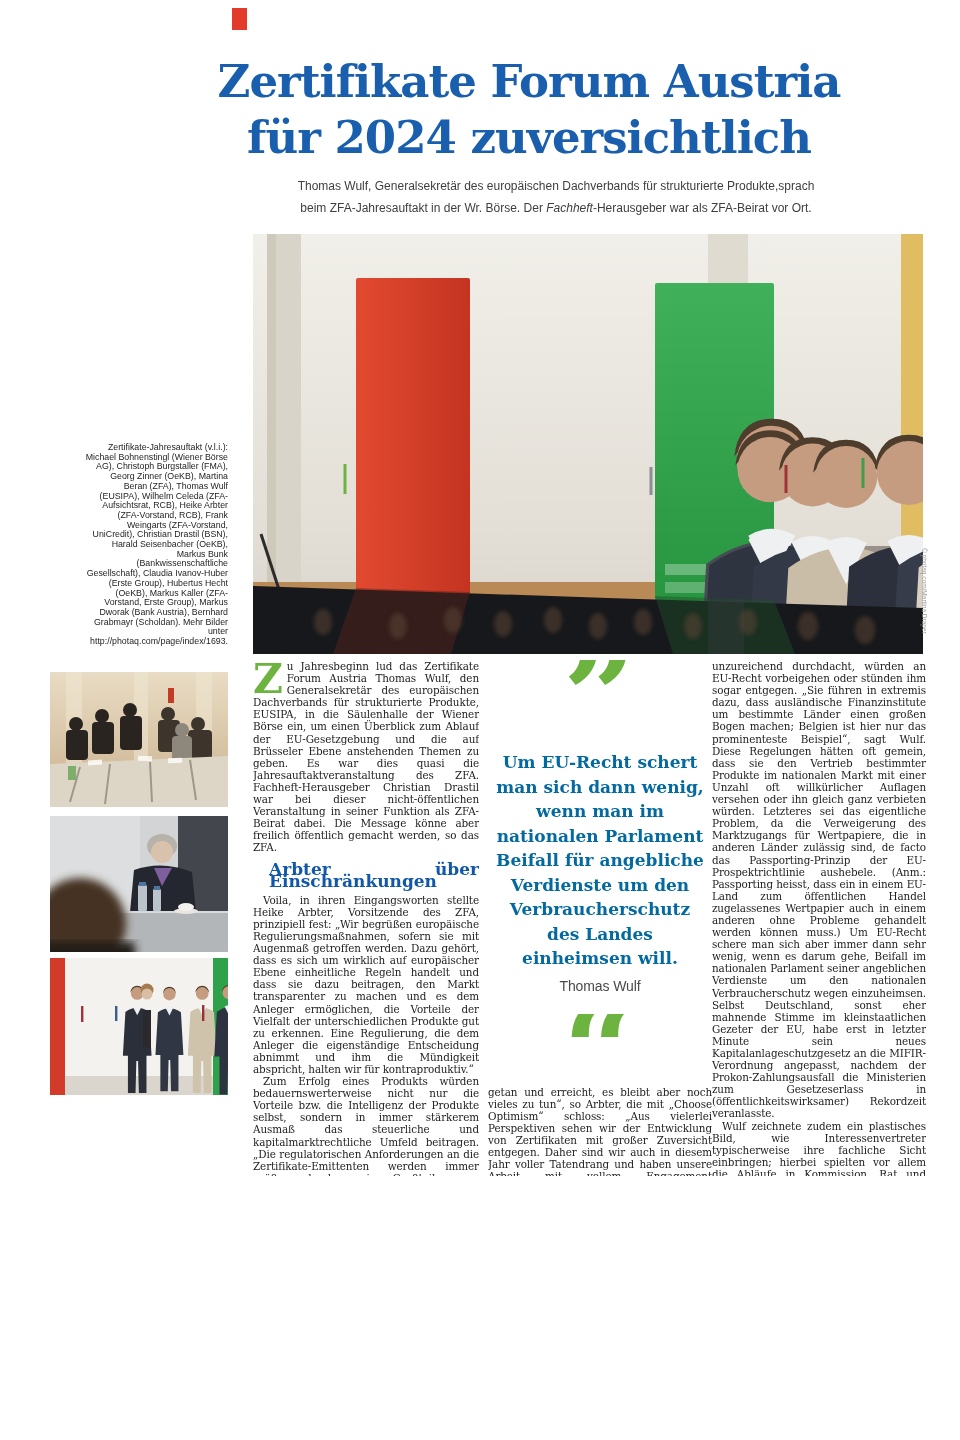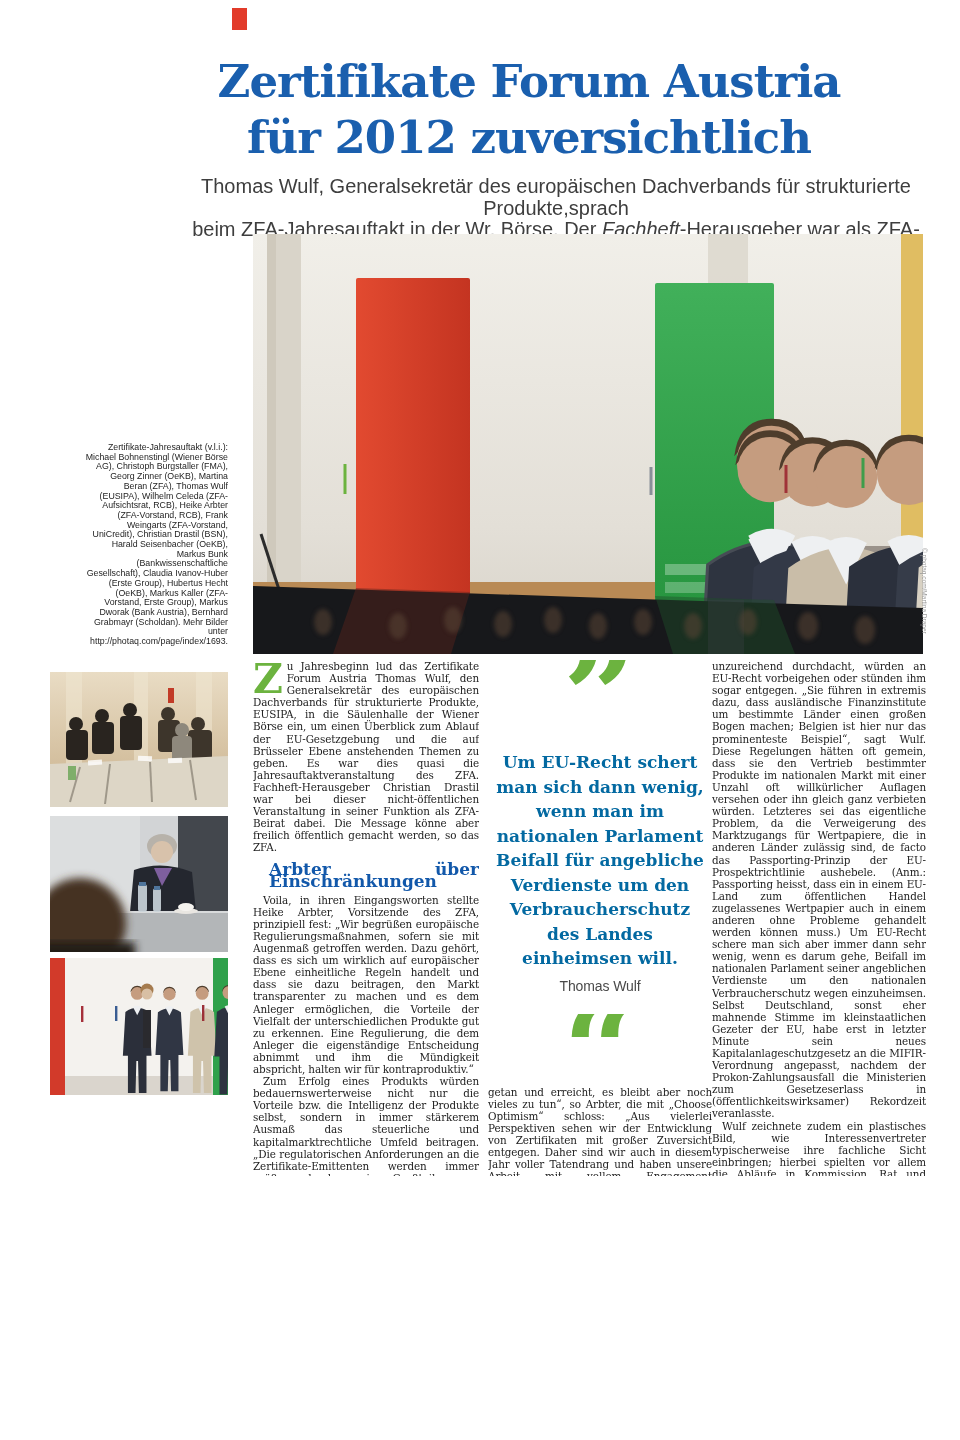--- a/index.html
+++ b/index.html
@@ -6,21 +6,21 @@
   .page{position:relative;width:960px;height:1176px;background:#ffffff;overflow:hidden;
         font-family:"Liberation Sans",sans-serif;}
   .abs{position:absolute;}
 
   
   .red-mark{left:232px;top:8px;width:15px;height:22px;background:#e23b2a;}
   .headline{left:120px;right:22px;top:54px;text-align:center;color:#1a5fae;
             font-family:"DejaVu Serif",serif;font-weight:bold;
             font-size:45px;line-height:56px;letter-spacing:-1px;}
   .standfirst{left:180px;right:28px;top:176px;text-align:center;color:#3e3e3e;
-              font-size:20px;line-height:21.5px;}
+              font-size:12px;line-height:21.5px;}
   .standfirst i{font-style:italic;}
 
   
   .main-photo{left:253px;top:234px;width:670px;height:420px;overflow:hidden;background:#e5e1da;}
   .photo-credit{left:928px;top:548px;width:110px;color:#9a9a9a;font-size:6.5px;
                 transform:rotate(90deg);transform-origin:0 0;white-space:nowrap;}
 
   
   .caption-main{left:85px;top:443px;width:143px;text-align:right;color:#1d1d1d;
                 font-size:8.8px;line-height:9.7px;}
@@ -73,21 +73,21 @@
 </style>
 </head>
 <body>
 
 <div class="page">
 
   <div class="abs red-mark"></div>
 
   <div class="abs headline">
     <div>Zertifikate Forum Austria</div>
-    <div>für 2012 zuversichtlich</div>
+    <div>für 2024 zuversichtlich</div>
   </div>
 
   <div class="abs standfirst">
     <span>Thomas Wulf, Generalsekretär des europäischen Dachverbands für strukturierte Produkte,sprach</span><br>
     <span>beim ZFA-Jahresauftakt in der Wr. Börse. Der </span><i>Fachheft</i><span>-Herausgeber war als ZFA-Beirat vor Ort.</span>
   </div>
 
   <div class="abs main-photo">
     <svg width="670" height="420" viewBox="0 0 670 420">
       <defs>

